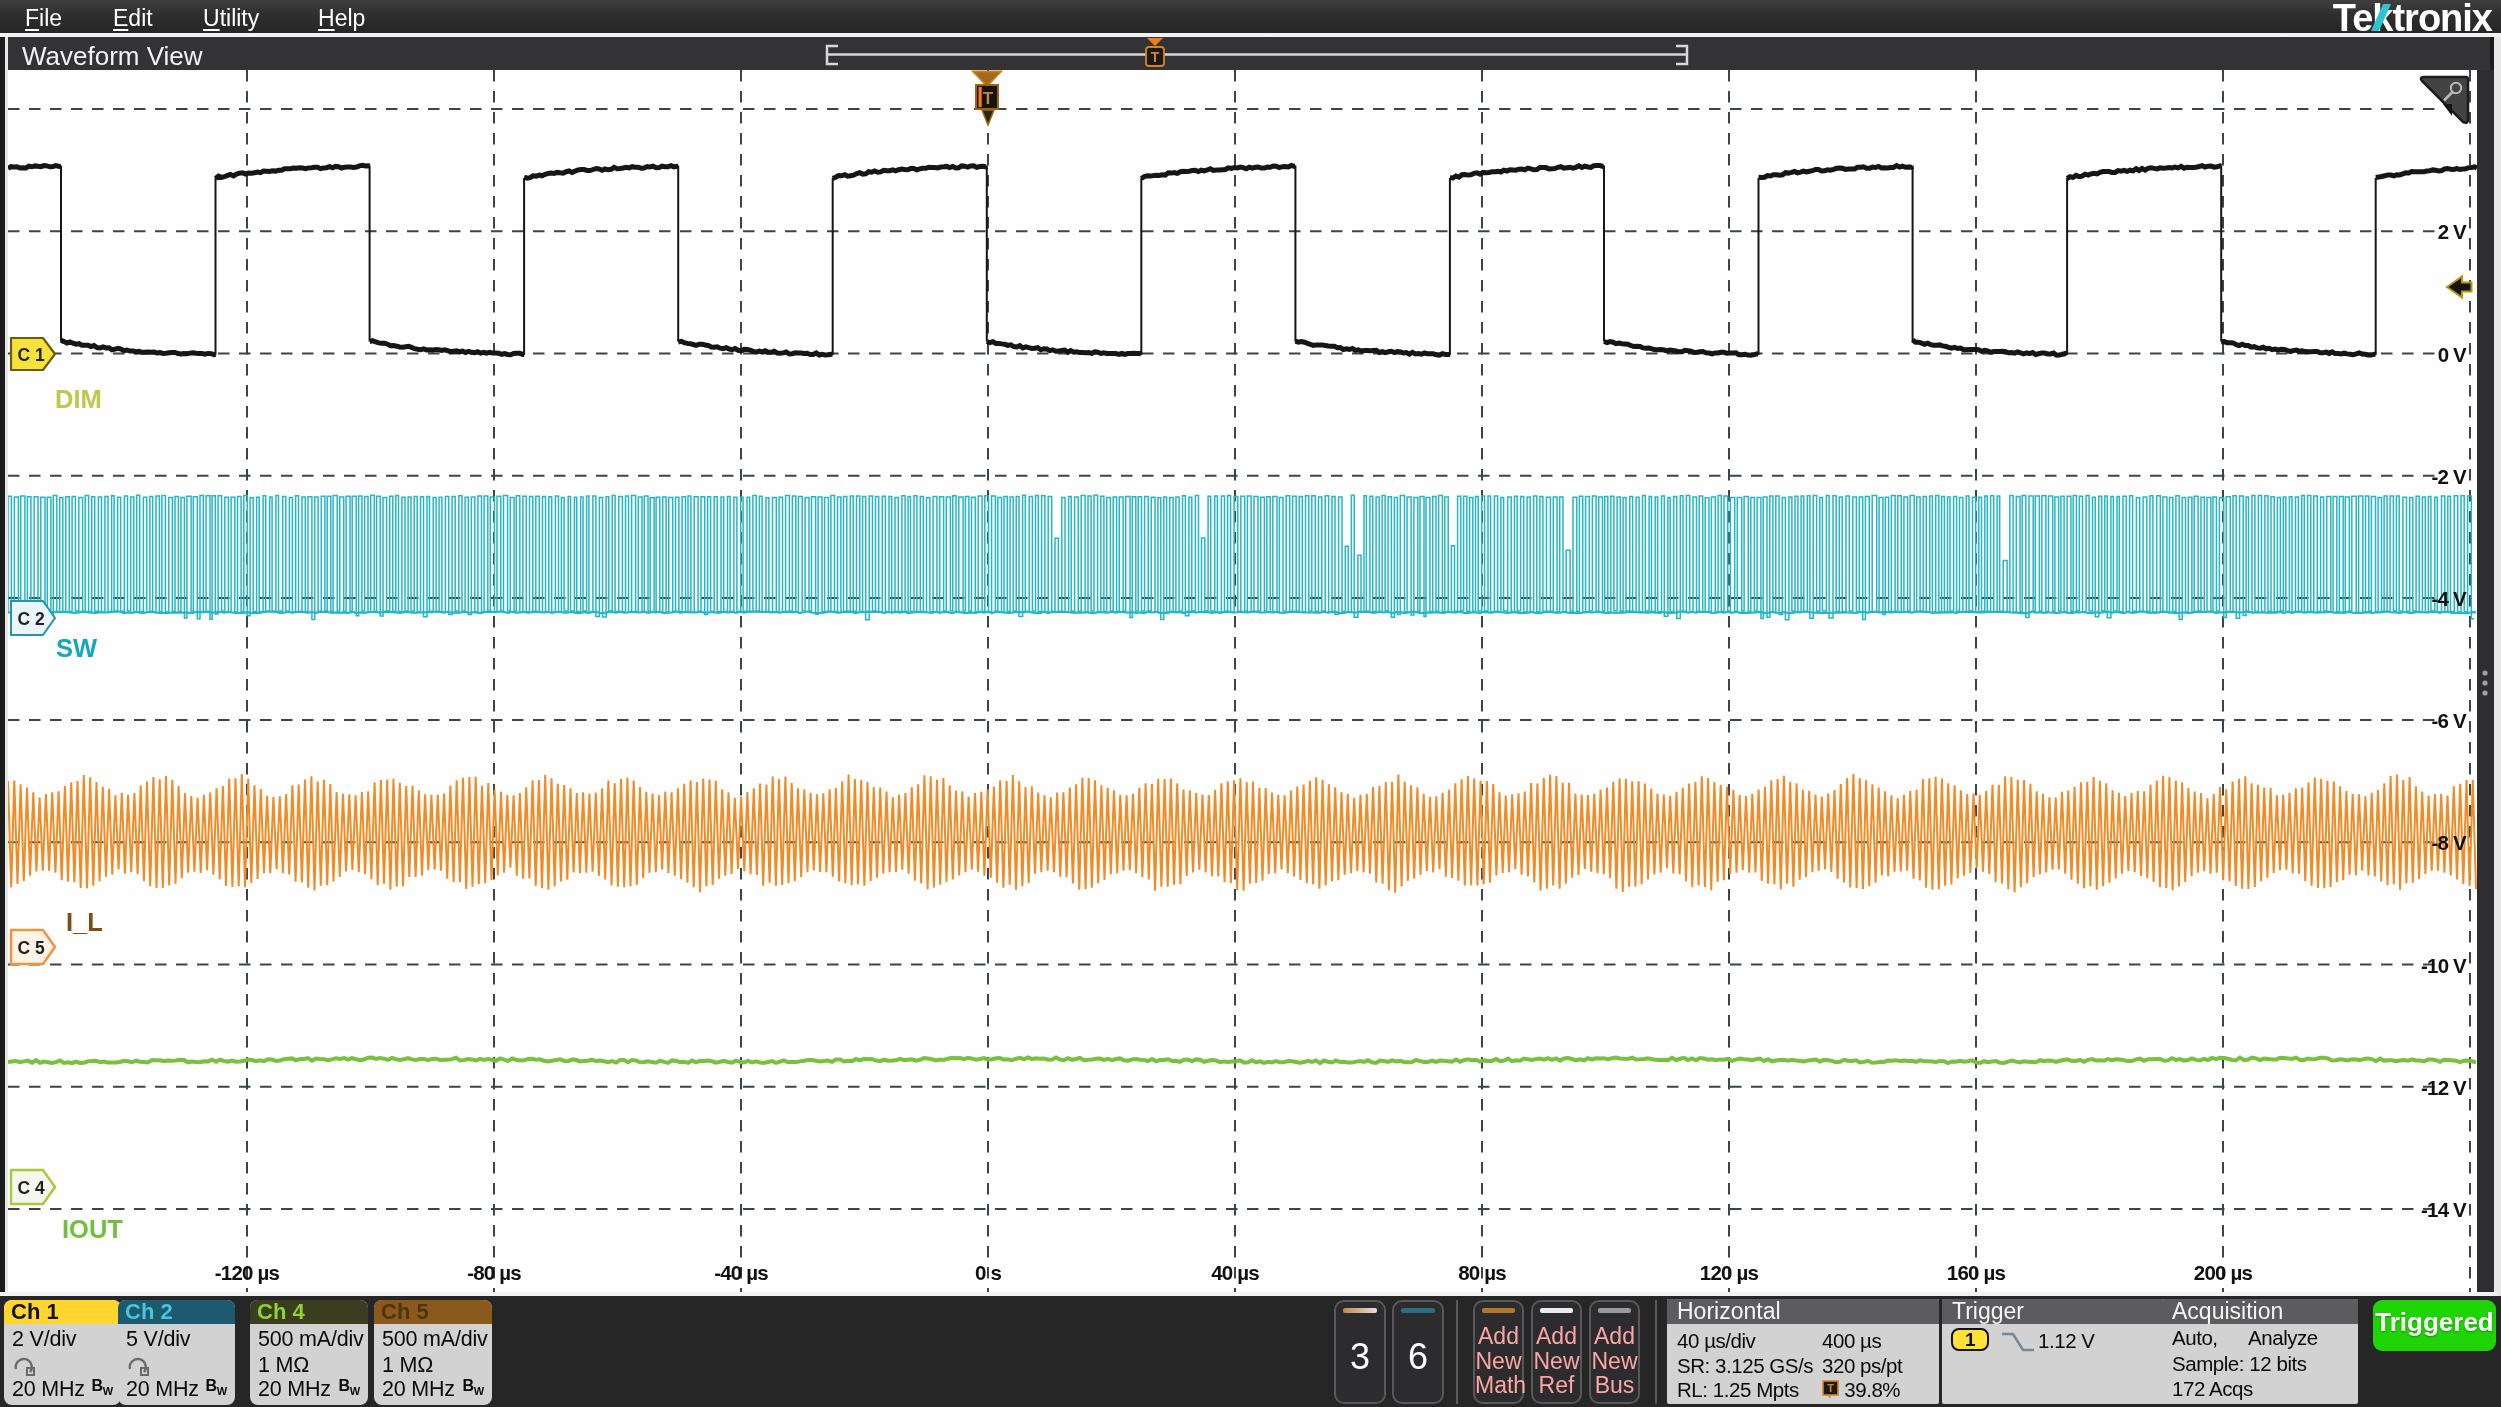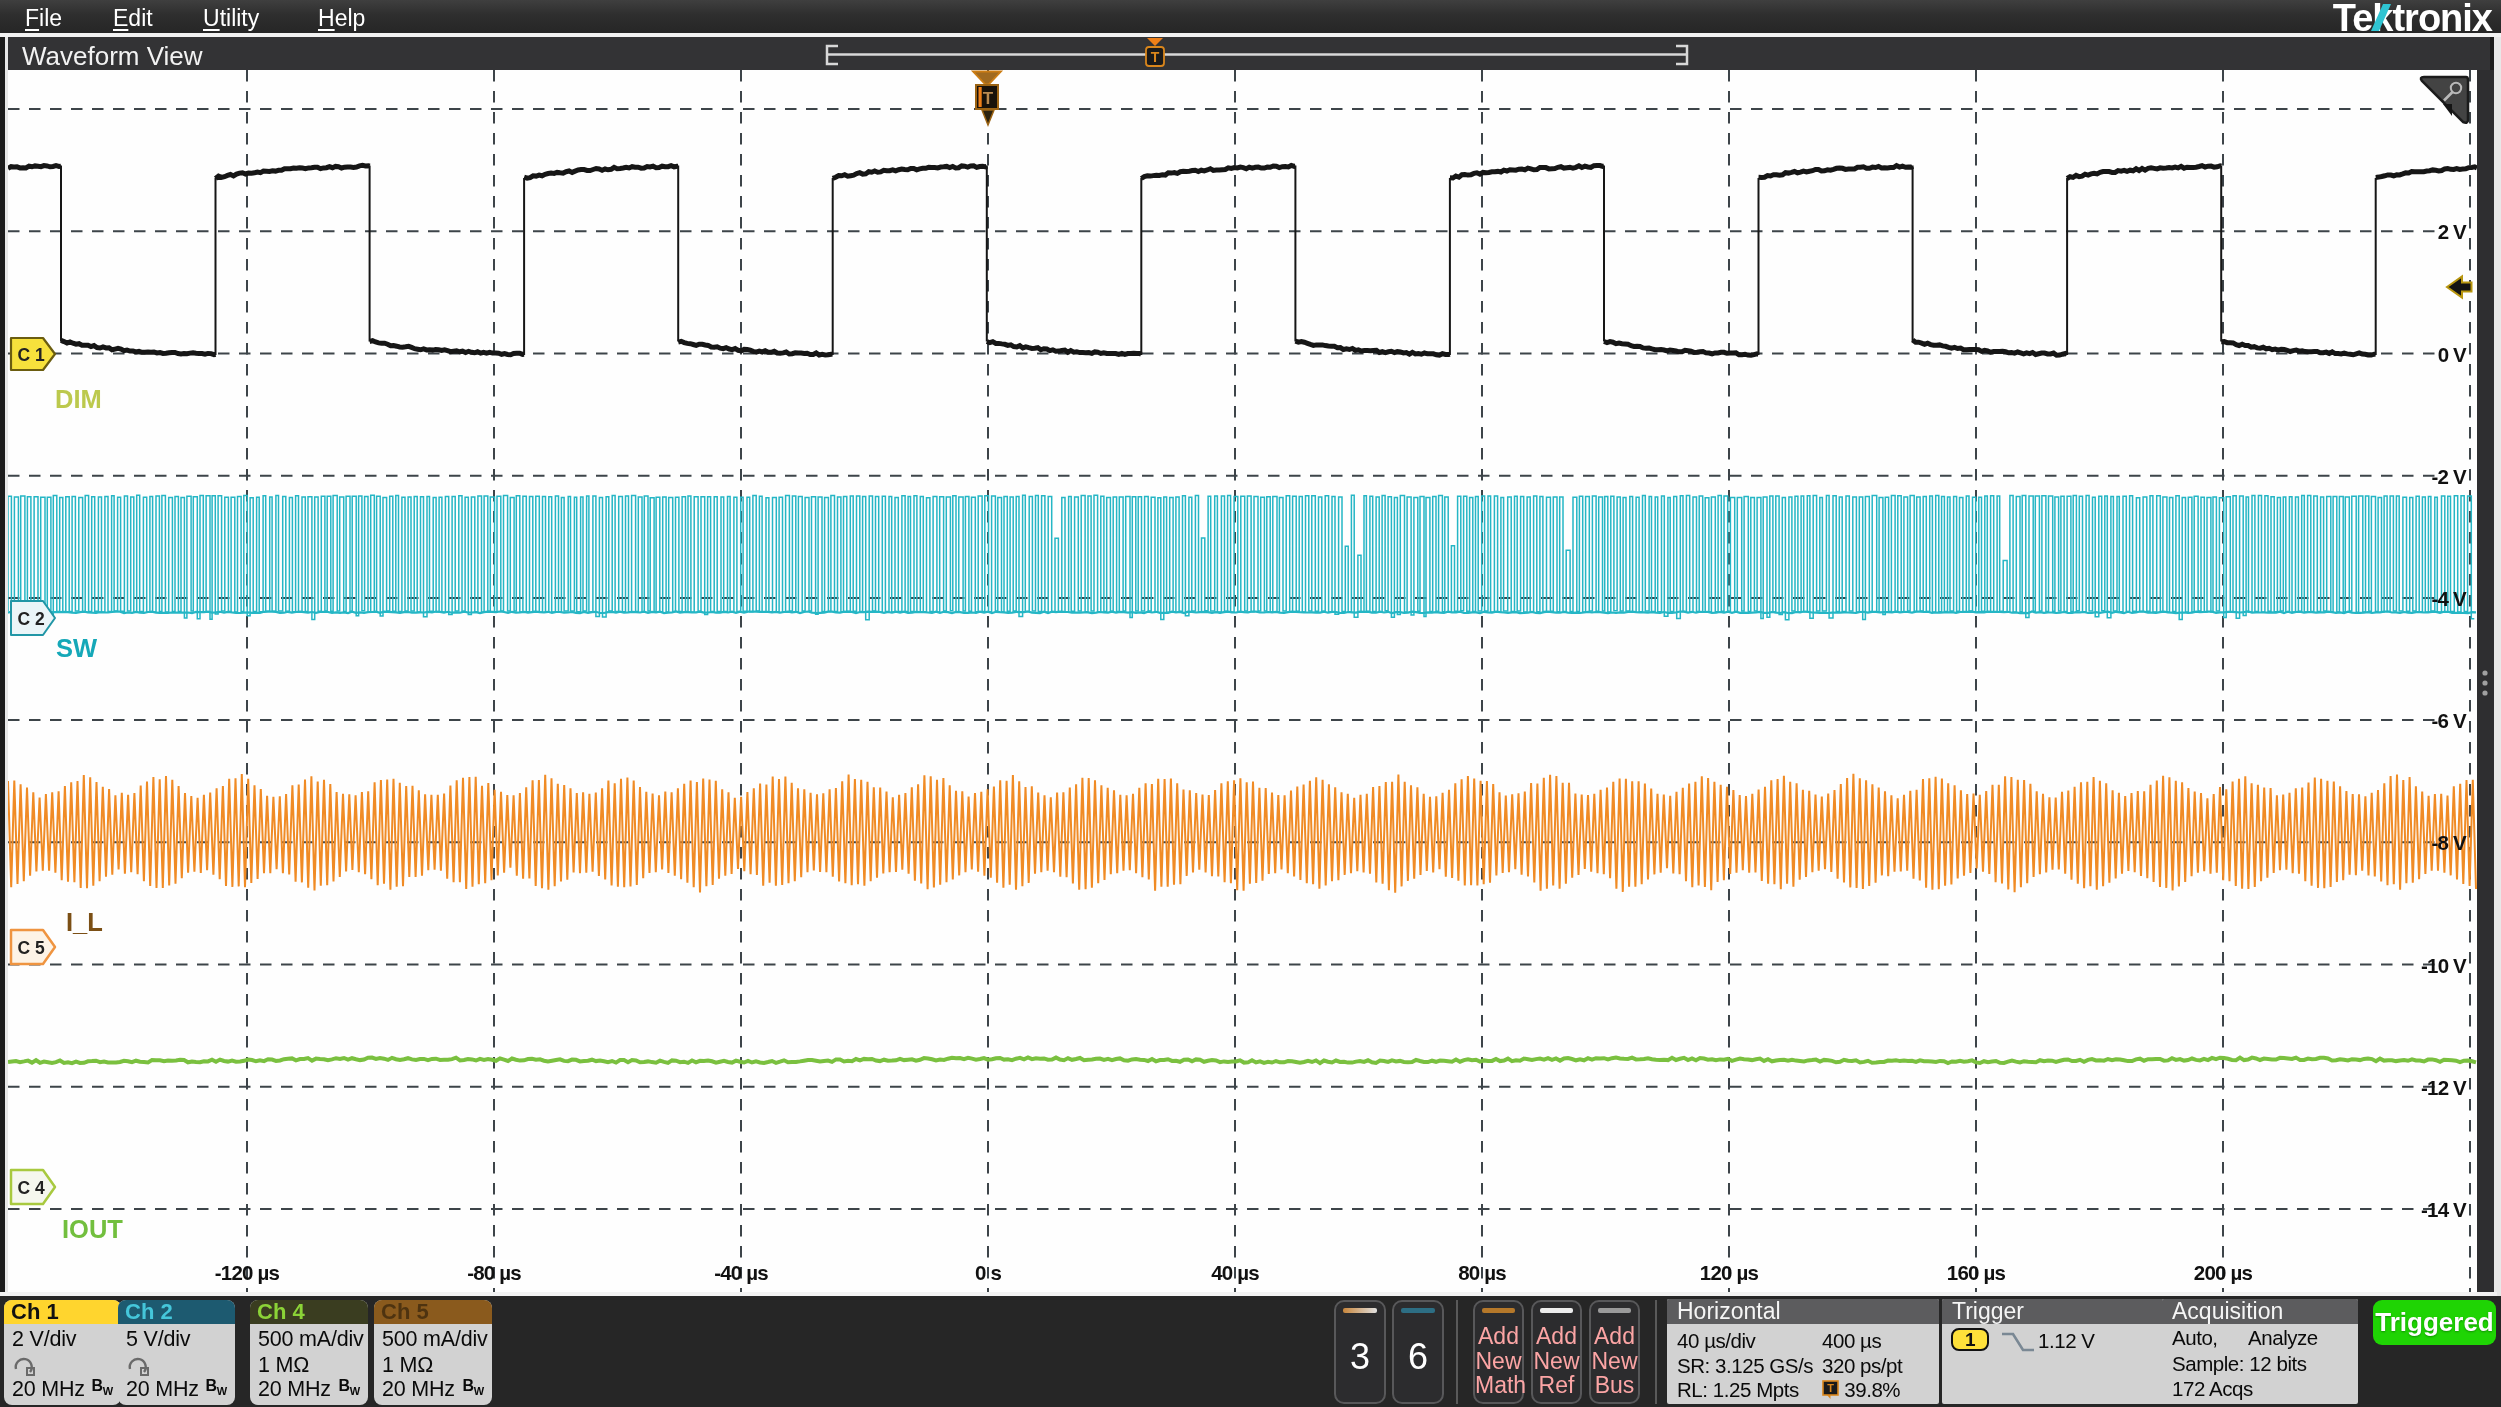--- a/index.html
+++ b/index.html
@@ -36,21 +36,21 @@
 .sqbtn .stripe { position:absolute; left:7px; right:7px; top:6px; height:5px; border-radius:2px; }
 .sqbtn .num { position:absolute; width:100%; text-align:center; top:34px; font-size:36px; }
 .addbtn { position:absolute; top:4px; width:51px; height:104px; background:#2c2c2e;
    border:2px solid #58585a; border-radius:10px; color:#fca5a5; text-align:center; }
 .addbtn .stripe { position:absolute; left:7px; right:7px; top:6px; height:5px; border-radius:2px; }
 .addbtn .txt { position:absolute; top:22px; width:100%; font-size:23px; line-height:24.5px; }
 .vsep { position:absolute; top:4px; width:2px; height:104px; background:#5a5a5a; }
 .panel { position:absolute; top:3px; height:105px; border-radius:2px; overflow:hidden; background:#d2d2d2; }
 .panel .ph { height:25px; background:#5c5c5e; color:#f5f5f5; font-size:23px; padding-left:10px; line-height:25px; }
 .panel .pb { position:relative; height:80px; color:#0a0a0a; font-size:20.5px; white-space:nowrap; letter-spacing:-0.45px; }
-#trgbtn { position:absolute; left:2373px; top:4px; width:123px; height:45px; background:#1fd404;
+#trgbtn { position:absolute; left:2373px; top:4px; width:123px; height:51px; background:#1fd404;
   border-radius:9px; color:#fff; font-size:26px; font-weight:bold; text-align:center; line-height:45px;
   text-shadow:0 1px 2px rgba(0,80,0,.5); }
 </style></head>
 <body>
 <div class="abs" id="menubar">
   <span class="mitem" style="left:25px;"><u>F</u>ile</span>
   <span class="mitem" style="left:113px;"><u>E</u>dit</span>
   <span class="mitem" style="left:203px;"><u>U</u>tility</span>
   <span class="mitem" style="left:318px;"><u>H</u>elp</span>
   <span id="toplogo">Te<span style="position:relative;display:inline-block;">k<span style="position:absolute;left:5px;top:7px;width:8px;height:27px;background:#2fc4d2;transform:skewX(-24deg);"></span></span>tronix</span>

